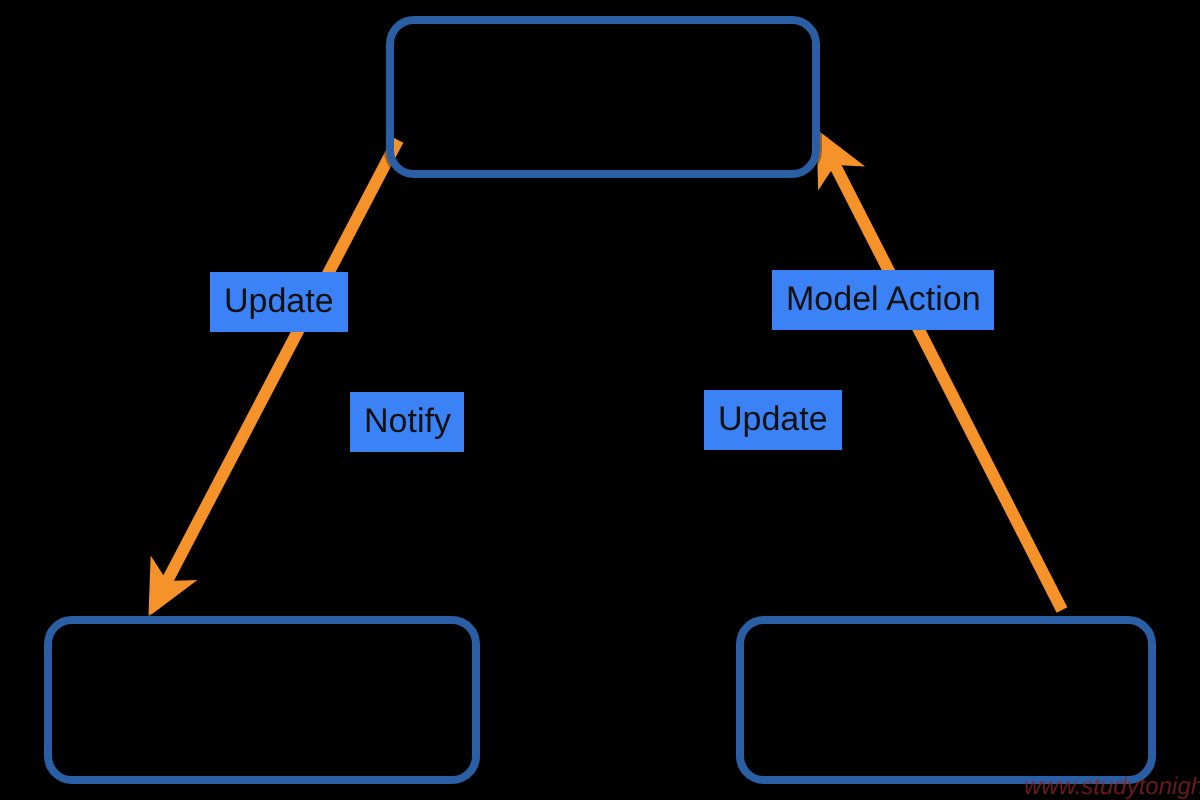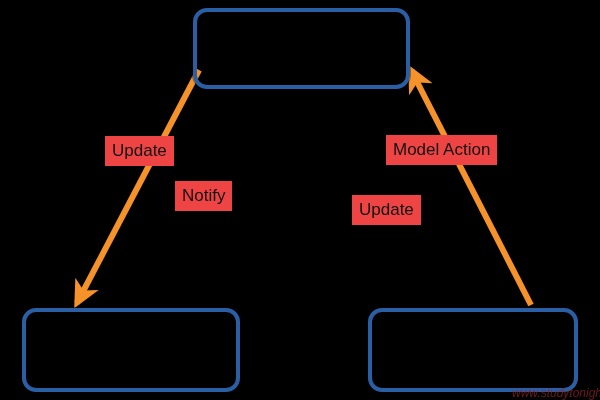--- a/index.html
+++ b/index.html
@@ -73,30 +73,30 @@
     left: 0;
     top: 0;
     width: 600px;
     height: 400px;
     z-index: 3;
   }
 
   
   .edge-label {
     position: absolute;
-    background: #ef4444;
+    background: #3b82f6;
     color: #111111;
     font-size: 17px;
     line-height: 1;
     padding: 6px 7px 7px 7px;
     white-space: nowrap;
     z-index: 6;
   }
   #label-update-left   { left: 105px; top: 136px; }
-  #label-notify        { left: 175px; top: 181px; }
+  #label-notify        { left: 175px; top: 196px; }
   #label-user-action   { left: 386px; top: 135px; }
   #label-update-right  { left: 352px; top: 195px; }
 
   
   #watermark {
     position: absolute;
     left: 512px;
     top: 386px;
     font-size: 12px;
     font-style: italic;

